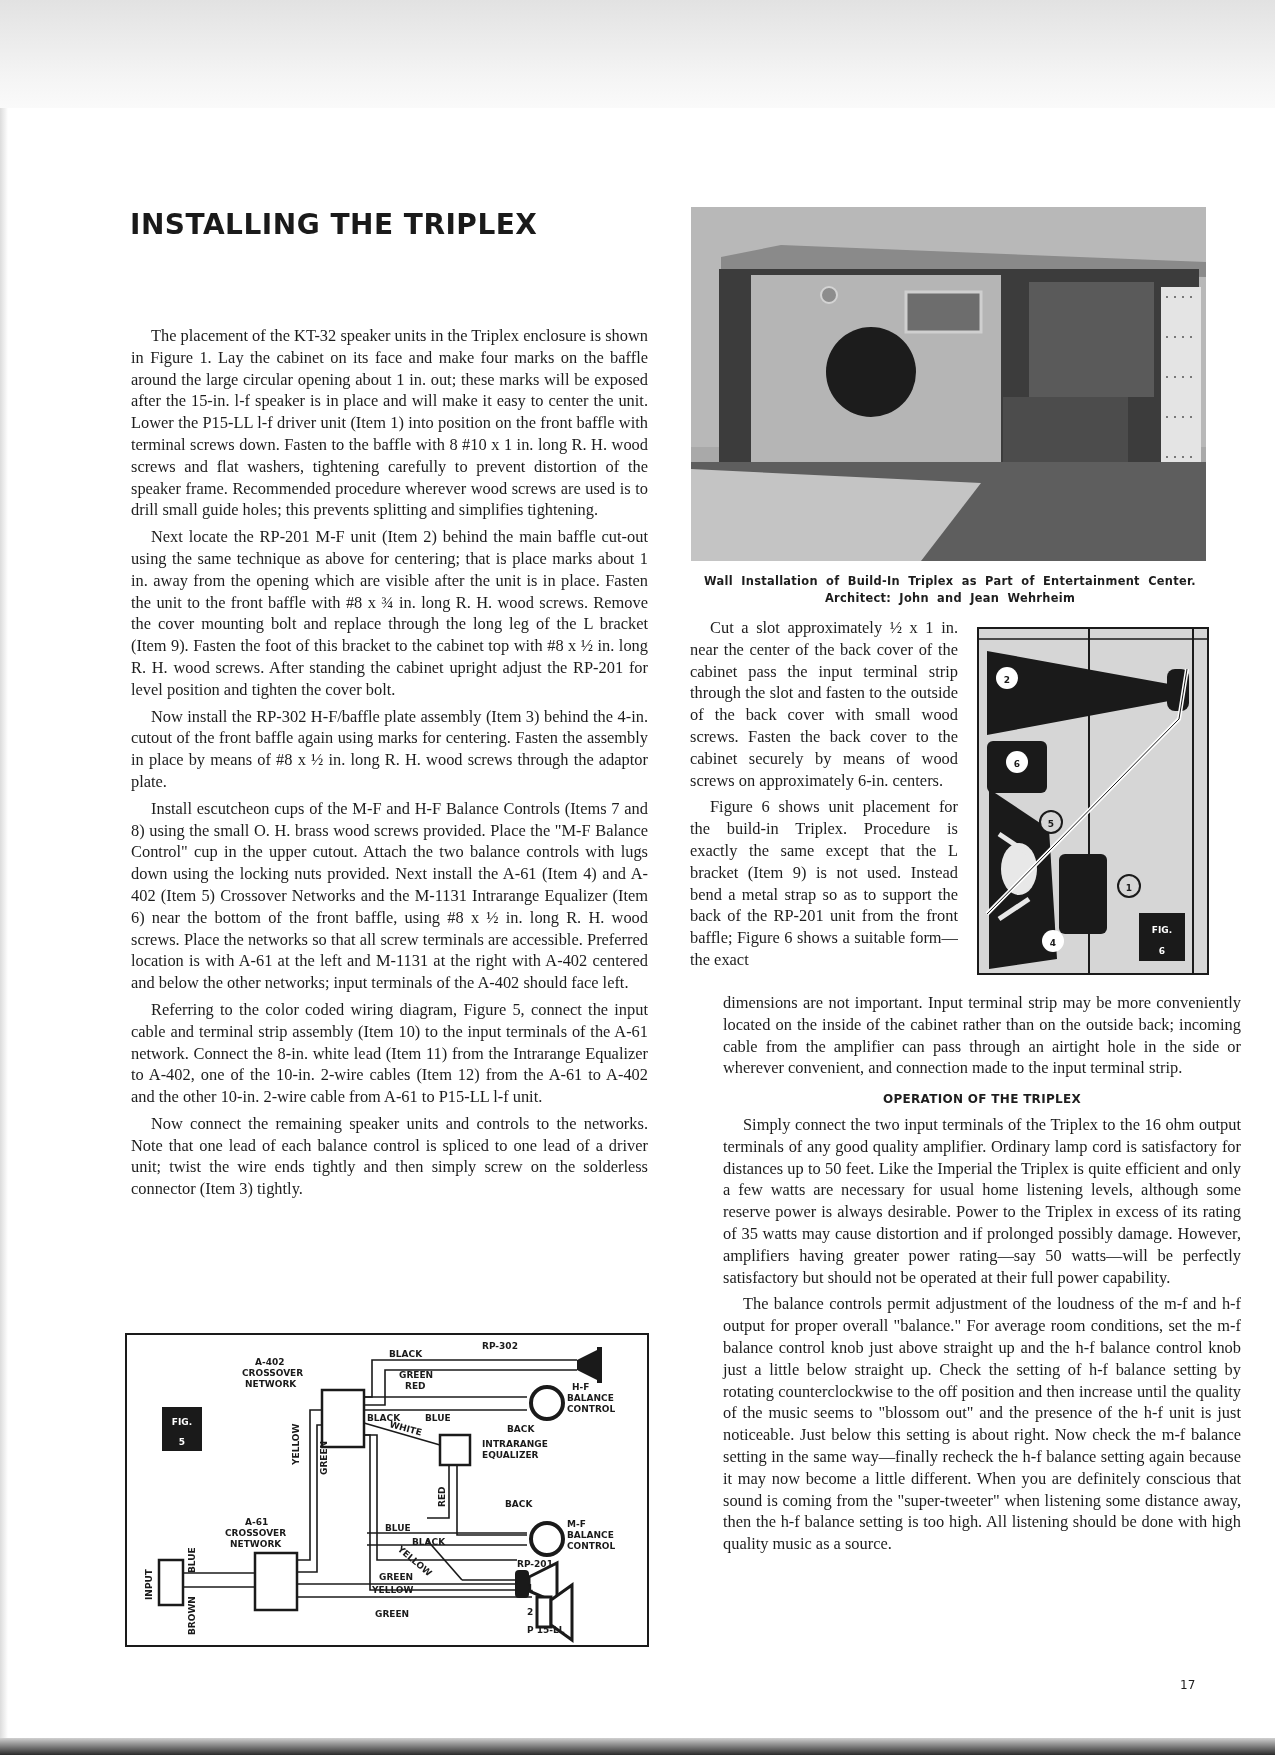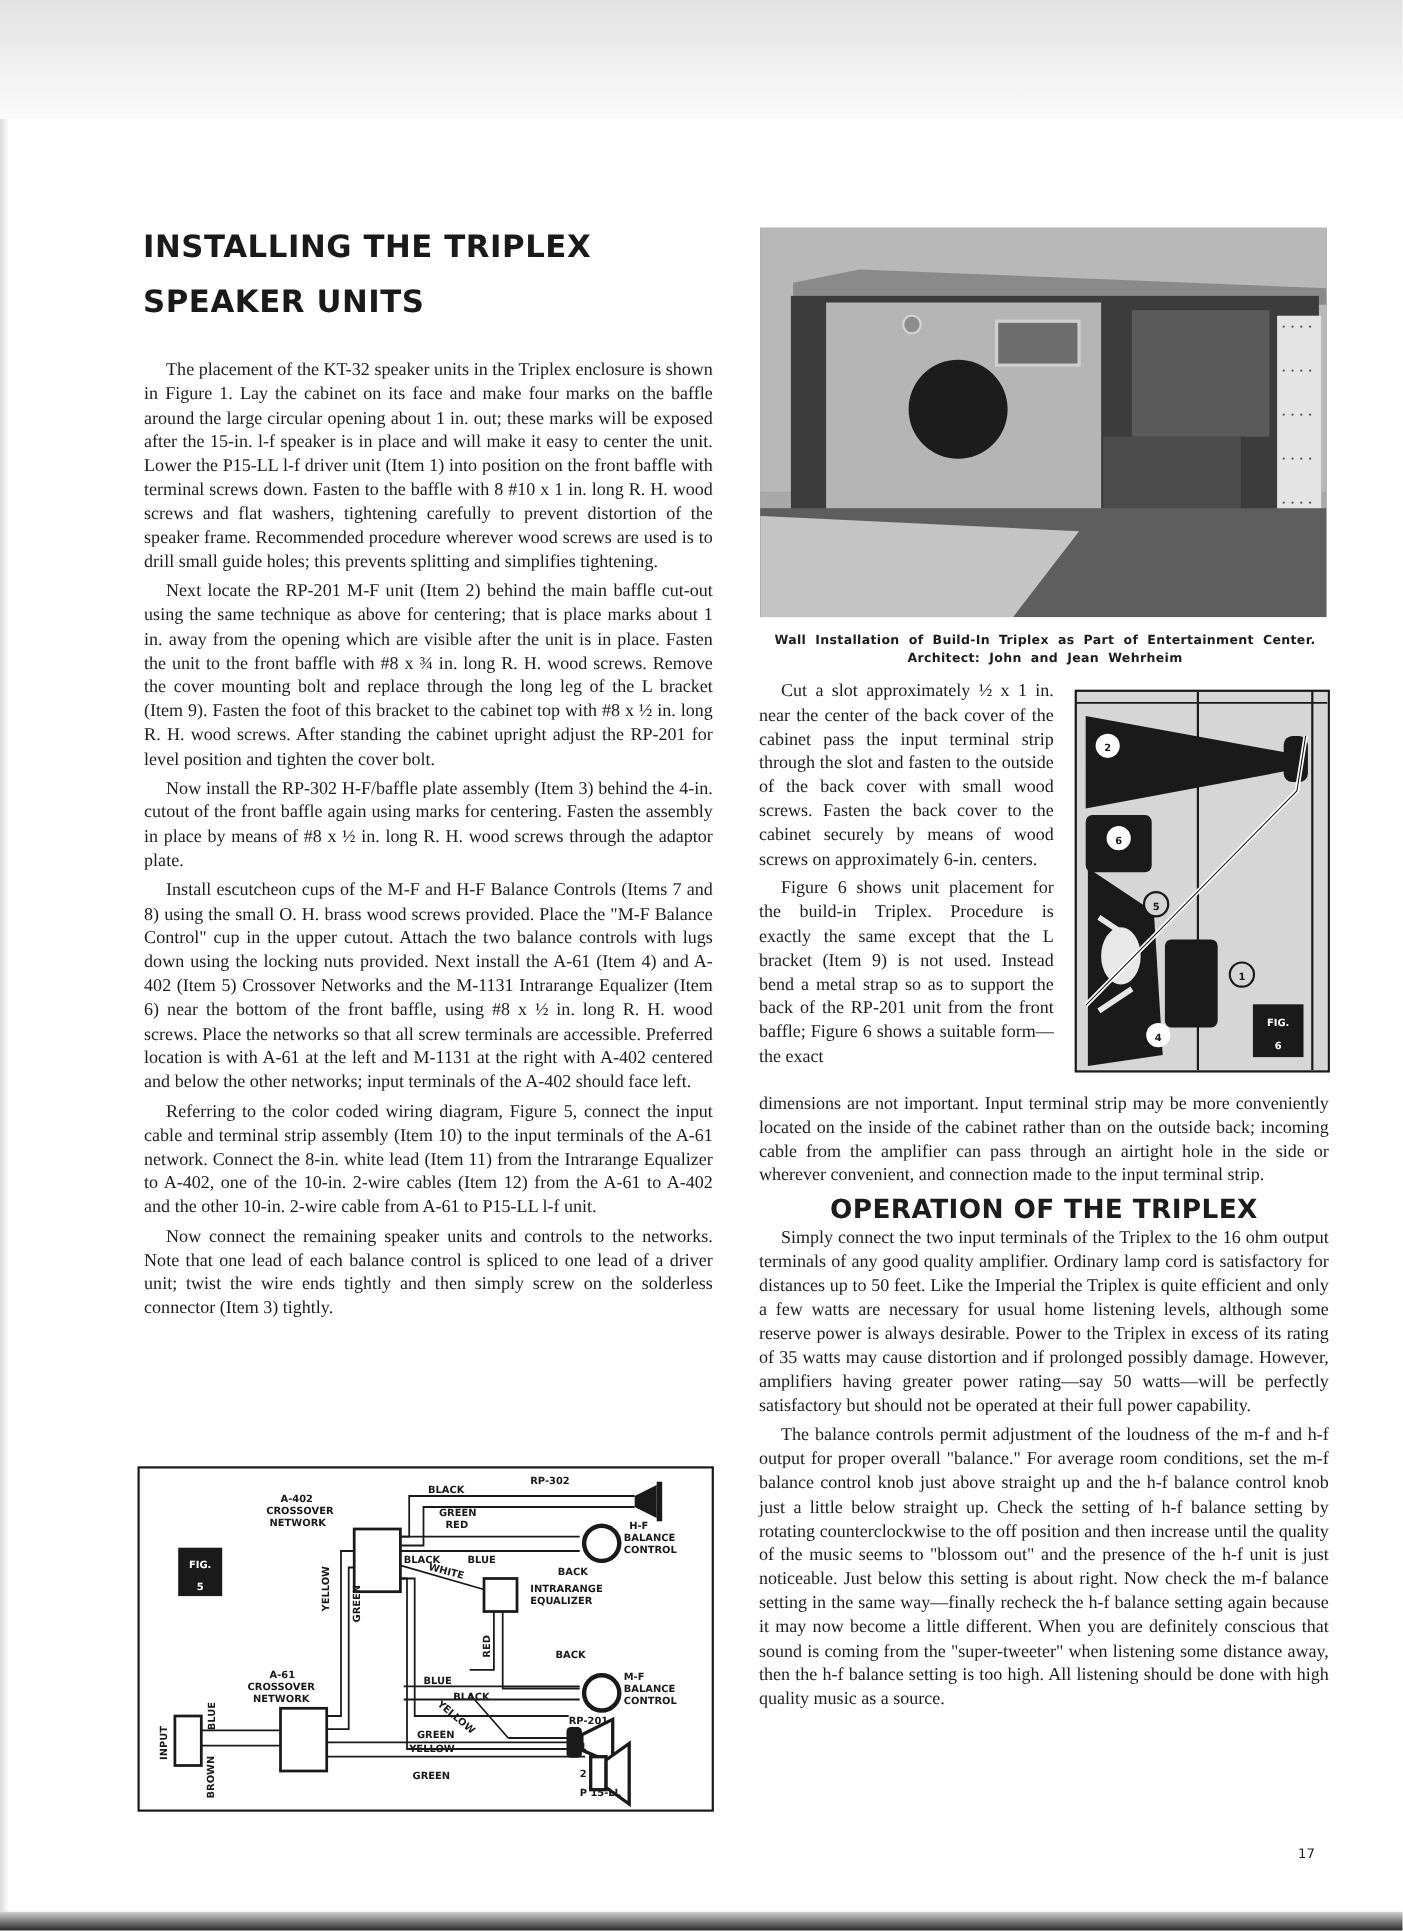--- a/index.html
+++ b/index.html
@@ -41,24 +41,24 @@
     position:absolute; left:688px; top:573px; width:524px;
     font-family:"DejaVu Sans","Liberation Sans",sans-serif;
     font-weight:bold; font-size:11.4px; line-height:17px;
     text-align:center; word-spacing:4px; letter-spacing:0.3px;
   }
   .right-top { position:absolute; left:690px; top:617px; width:268px; }
   .fig6 {
     position:absolute; left:977px; top:627px; width:228px; height:344px;
     border:2px solid #1a1a1a; background:#d8d8d8; overflow:hidden;
   }
-  .right-bottom { position:absolute; left:690px; top:992px; width:518px; }
+  .right-bottom { position:absolute; left:723px; top:992px; width:518px; }
   .section-head {
     font-family:"DejaVu Sans","Liberation Sans",sans-serif;
-    font-weight:bold; font-size:24px; text-align:center;
+    font-weight:bold; font-size:12px; text-align:center;
     margin:10px 0 3px 0; letter-spacing:0.3px;
   }
   .fig5 {
     position:absolute; left:125px; top:1333px; width:520px; height:310px;
     border:2px solid #1a1a1a; background:#fff;
   }
   .page-num {
     position:absolute; left:1180px; top:1678px;
     font-family:"DejaVu Sans","Liberation Sans",sans-serif;
     font-weight:normal; font-size:12px;
@@ -70,21 +70,20 @@
 </style>
 </head>
 <body>
 
 <div class="scan-top"></div>
 <div class="edge-shadow"></div>
 <div class="scan-bottom"></div>
 
 <div class="title">
   <div>INSTALLING THE TRIPLEX</div>
-  <div>SPEAKER UNITS</div>
 </div>
 
 <div class="left-col col-text">
   <p>The placement of the KT-32 speaker units in the Triplex enclosure is shown in Figure 1. Lay the cabinet on its face and make four marks on the baffle around the large circular opening about 1 in. out; these marks will be exposed after the 15-in. l-f speaker is in place and will make it easy to center the unit. Lower the P15-LL l-f driver unit (Item 1) into position on the front baffle with terminal screws down. Fasten to the baffle with 8 #10 x 1 in. long R. H. wood screws and flat washers, tightening carefully to prevent distortion of the speaker frame. Recom­mended procedure wherever wood screws are used is to drill small guide holes; this prevents splitting and simplifies tightening.</p>
   <p>Next locate the RP-201 M-F unit (Item 2) behind the main baffle cut-out using the same technique as above for centering; that is place marks about 1 in. away from the opening which are visible after the unit is in place. Fasten the unit to the front baffle with #8 x ¾ in. long R. H. wood screws. Remove the cover mounting bolt and replace through the long leg of the L bracket (Item 9). Fasten the foot of this bracket to the cabinet top with #8 x ½ in. long R. H. wood screws. After standing the cabinet upright adjust the RP-201 for level position and tighten the cover bolt.</p>
   <p>Now install the RP-302 H-F/baffle plate assembly (Item 3) behind the 4-in. cutout of the front baffle again using marks for centering. Fasten the assembly in place by means of #8 x ½ in. long R. H. wood screws through the adaptor plate.</p>
   <p>Install escutcheon cups of the M-F and H-F Balance Controls (Items 7 and 8) using the small O. H. brass wood screws pro­vided. Place the "M-F Balance Control" cup in the upper cut­out. Attach the two balance controls with lugs down using the locking nuts provided. Next install the A-61 (Item 4) and A-402 (Item 5) Crossover Networks and the M-1131 Intrarange Equal­izer (Item 6) near the bottom of the front baffle, using #8 x ½ in. long R. H. wood screws. Place the networks so that all screw terminals are accessible. Preferred location is with A-61 at the left and M-1131 at the right with A-402 centered and below the other networks; input terminals of the A-402 should face left.</p>
   <p>Referring to the color coded wiring diagram, Figure 5, connect the input cable and terminal strip assembly (Item 10) to the input terminals of the A-61 network. Connect the 8-in. white lead (Item 11) from the Intrarange Equalizer to A-402, one of the 10-in. 2-wire cables (Item 12) from the A-61 to A-402 and the other 10-in. 2-wire cable from A-61 to P15-LL l-f unit.</p>
   <p>Now connect the remaining speaker units and controls to the networks. Note that one lead of each balance control is spliced to one lead of a driver unit; twist the wire ends tightly and then simply screw on the solderless connector (Item 3) tightly.</p>
 </div>

